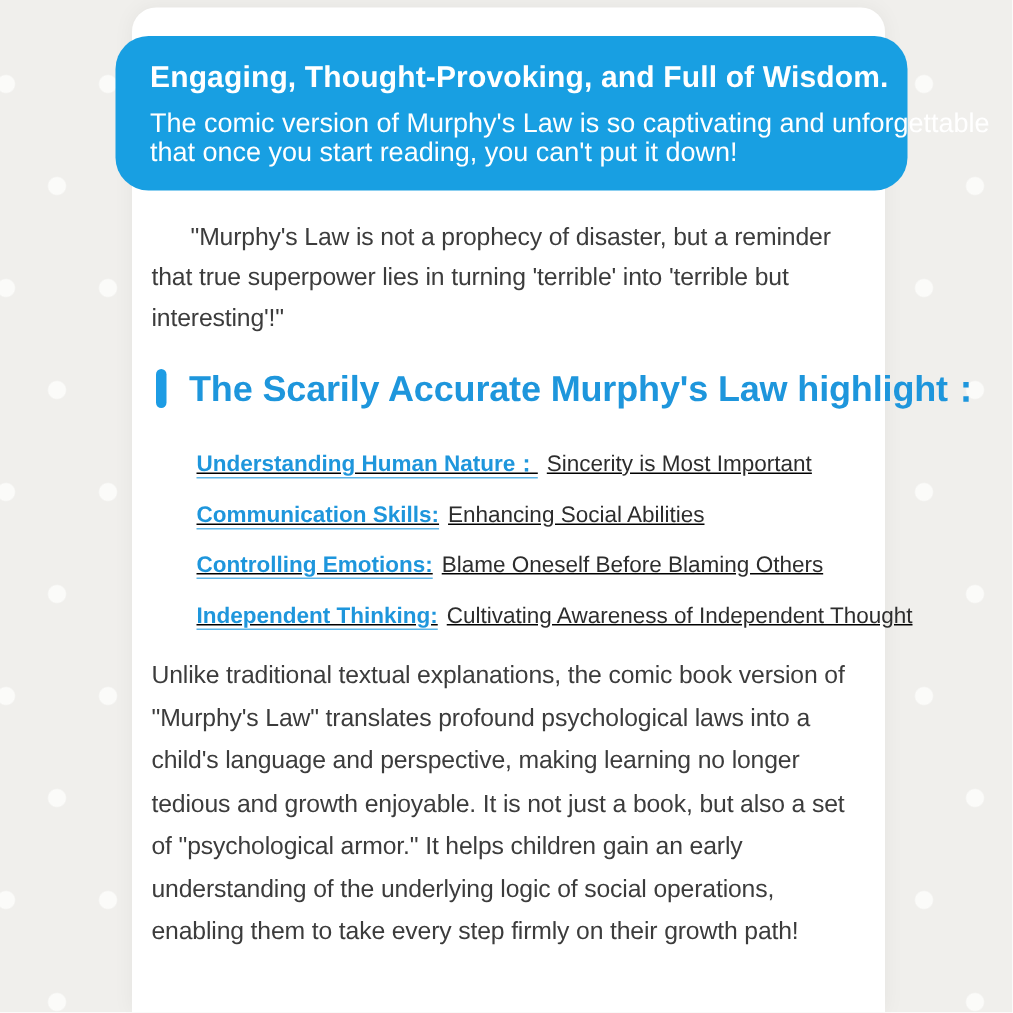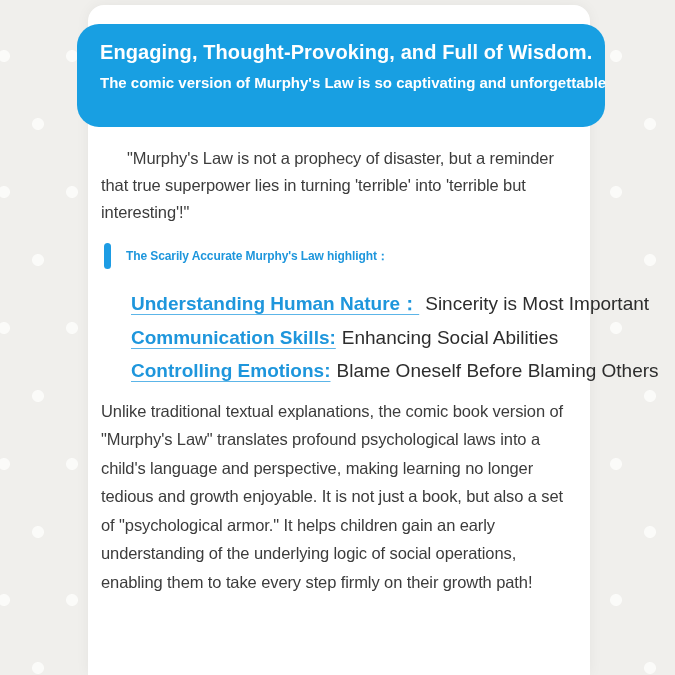--- a/index.html
+++ b/index.html
@@ -38,22 +38,22 @@
     z-index: 3;
   }
   .banner-title {
     font-size: 20px;
     font-weight: 800;
     letter-spacing: 0.1px;
     margin-bottom: 9px;
     white-space: nowrap;
   }
   .banner-subtitle {
-    font-size: 15px;
-    font-weight: 700;
+    font-size: 18px;
+    font-weight: 400;
     line-height: 19px;
     white-space: nowrap;
   }
   .quote {
     color: #3c3c3c;
     font-size: 16.5px;
     line-height: 27px;
     letter-spacing: -0.1px;
     text-indent: 26px;
     width: 472px;
@@ -65,34 +65,35 @@
   }
   .accent-bar {
     width: 7px; height: 26px;
     border-radius: 3.5px;
     background: var(--accent-blue, #1d9ce4);
     margin-right: 15px;
     flex: 0 0 auto;
   }
   .section-heading h2 {
     color: var(--link-blue, #1e96dc);
-    font-size: 12px;
+    font-size: 24px;
     font-weight: 700;
     letter-spacing: -0.1px;
     white-space: nowrap;
   }
   .hl-list {
     list-style: none;
     margin: 27px 0 0 30px;
   }
   .hl {
     margin-bottom: 17.5px;
-    font-size: 19px;
+    font-size: 15px;
     line-height: 16px;
     white-space: nowrap;
+    text-decoration: underline;
   }
   .hl-label {
     color: var(--link-blue, #1e96dc);
     font-weight: 700;
     text-decoration: underline;
     text-decoration-color: #5cb5e8;
     text-underline-offset: 3.5px;
     margin-right: 6px;
     cursor: pointer;
   }
@@ -123,26 +124,30 @@
     <ul class="hl-list">
       <li class="hl">
         <span class="hl-label">Understanding Human Nature：</span><span class="hl-desc">Sincerity is Most Important</span>
       </li>
       <li class="hl">
         <span class="hl-label">Communication Skills:</span><span class="hl-desc">Enhancing Social Abilities</span>
       </li>
       <li class="hl">
         <span class="hl-label">Controlling Emotions:</span><span class="hl-desc">Blame Oneself Before Blaming Others</span>
       </li>
+      <li class="hl">
+        <span class="hl-label">Independent Thinking:</span><span class="hl-desc">Cultivating Awareness of Independent Thought</span>
+      </li>
     </ul>
 
     <p class="closing">Unlike traditional textual explanations, the comic book version of "Murphy's Law" translates profound psychological laws into a child's language and perspective, making learning no longer tedious and growth enjoyable. It is not just a book, but also a set of "psychological armor." It helps children gain an early understanding of the underlying logic of social operations, enabling them to take every step firmly on their growth path!</p>
 
   </div>
 
   <div class="banner">
     <div class="banner-title">Engaging, Thought-Provoking, and Full of Wisdom.</div>
     <div class="banner-subtitle">
       <div>The comic version of Murphy's Law is so captivating and unforgettable</div>
+      <div>that once you start reading, you can't put it down!</div>
     </div>
   </div>
 
 </div>
 
 </body></html>

